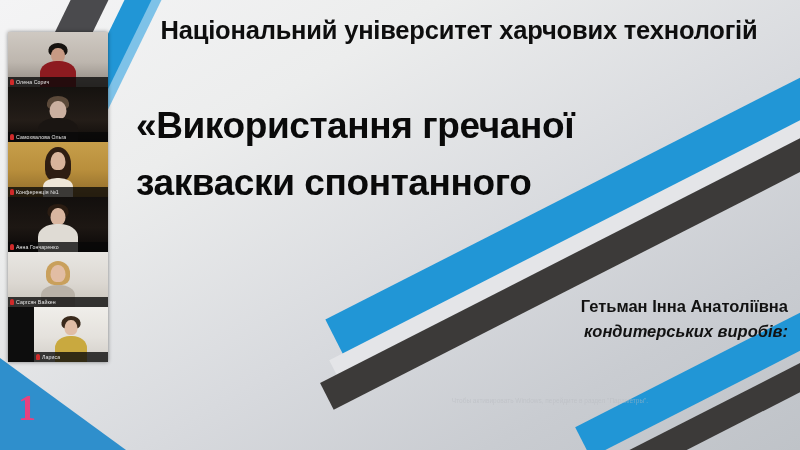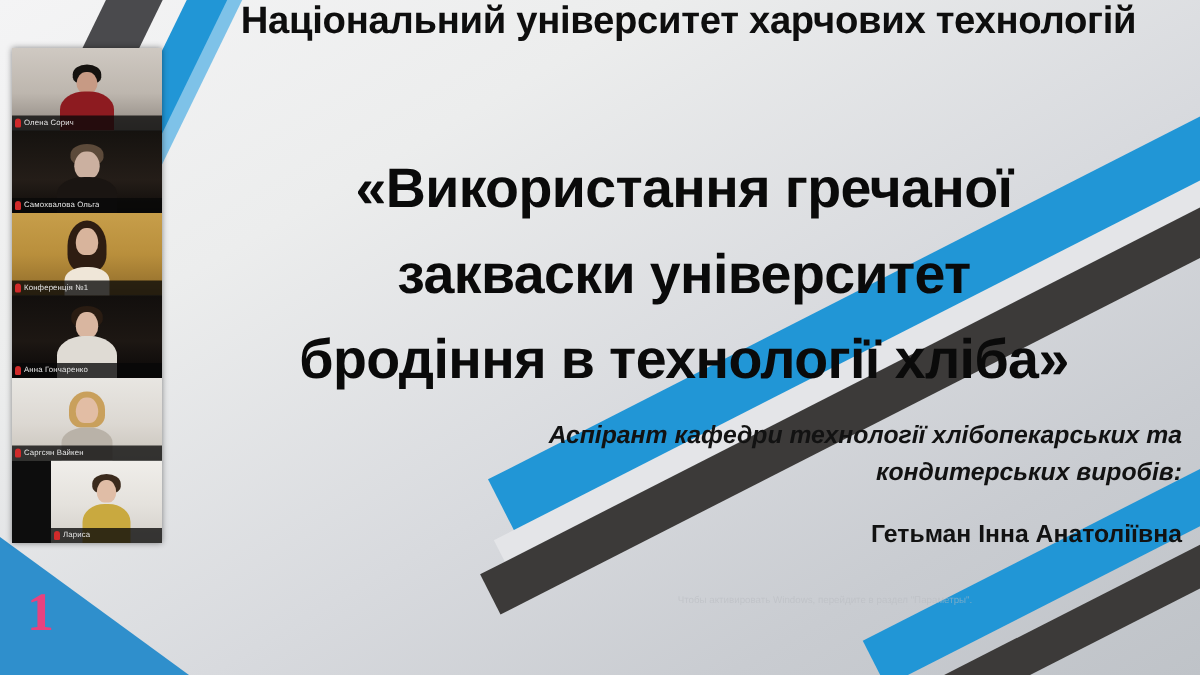--- a/index.html
+++ b/index.html
@@ -100,36 +100,35 @@
     width: 126px;
     height: 92px;
     background: #2f8fcc;
     clip-path: polygon(0 100%, 100% 100%, 0 0);
   }
 
   
   .org-title {
     position: absolute;
     left: 126px;
-    top: 0;
+    top: 16px;
     width: 666px;
     text-align: center;
     font-size: 25.5px;
     font-weight: 700;
     color: #0e0e0e;
     letter-spacing: -0.2px;
     white-space: nowrap;
   }
 
   .main-title {
     position: absolute;
-    left: 124px;
+    left: 136px;
     top: 97px;
     width: 664px;
-    text-align: center;
     font-size: 37px;
     line-height: 57px;
     font-weight: 700;
     color: #0a0a0a;
     letter-spacing: -0.4px;
   }
 
   .sub-block {
     position: absolute;
     right: 12px;
@@ -263,28 +262,26 @@
 
   <div class="ribbon ribbon-lr-blue"></div>
   <div class="ribbon ribbon-lr-dark"></div>
 
   <div class="wedge-bottom-left"></div>
 
   <div class="org-title">Національний університет харчових технологій</div>
 
   <div class="main-title">
     <div>«Використання гречаної</div>
-    <div>закваски університет</div>
-    <div>бродіння в технології хліба»</div>
+    <div>закваски спонтанного</div>
   </div>
 
   <div class="sub-block">
-    <div class="sub-line sub-italic">Аспірант кафедри технології хлібопекарських та</div>
+    <div class="sub-line sub-bold gap-md">Гетьман Інна Анатоліївна</div>
     <div class="sub-line sub-italic">кондитерських виробів:</div>
-    <div class="sub-line sub-bold gap-md">Гетьман Інна Анатоліївна</div>
   </div>
 
   <div class="slide-number">1</div>
 
   <div class="watermark">
     <div class="wm-sub">Чтобы активировать Windows, перейдите в раздел "Параметры".</div>
   </div>
 
   <div class="video-strip">
 

